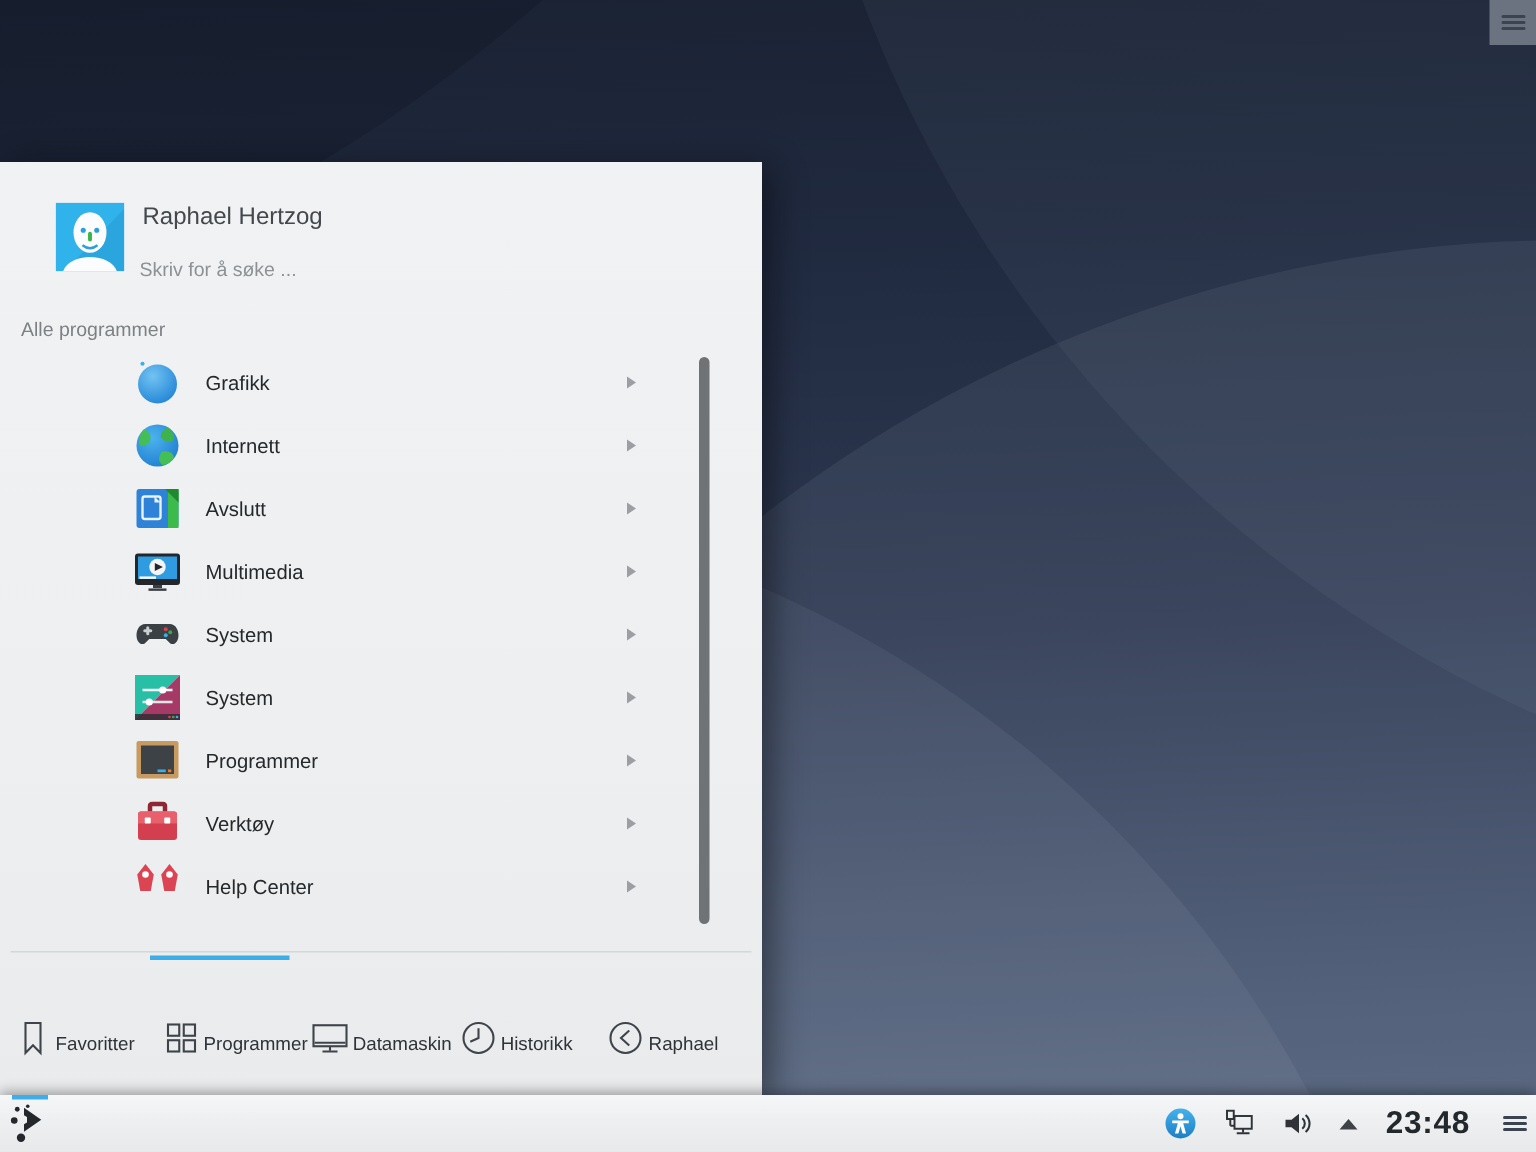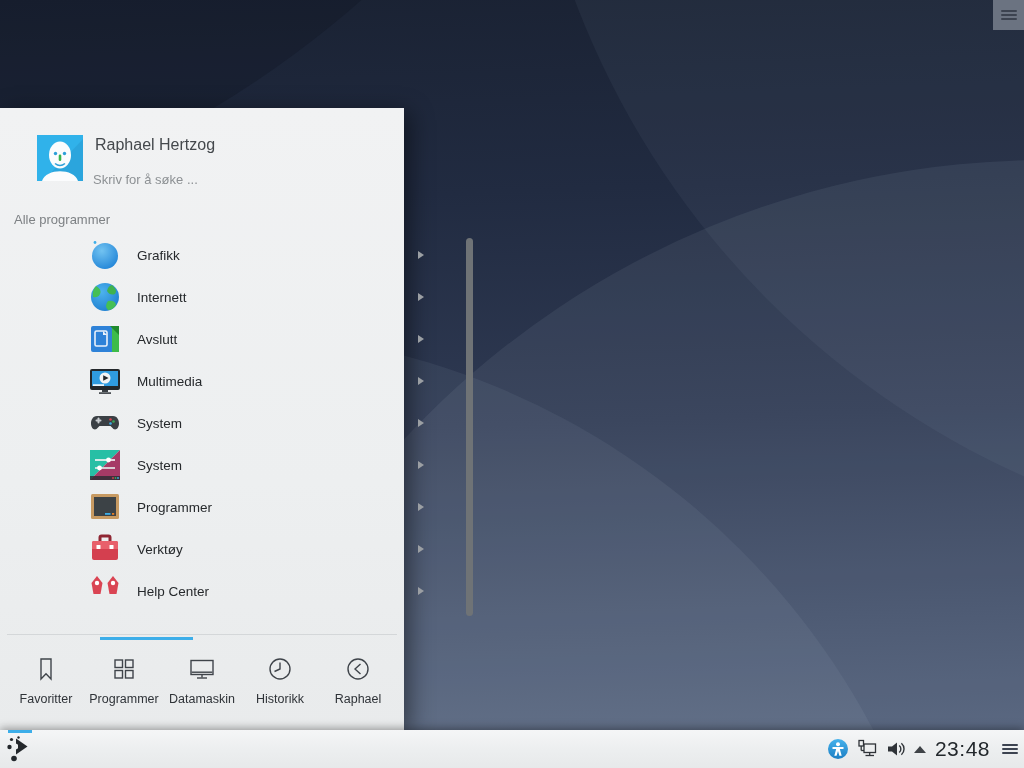--- a/index.html
+++ b/index.html
@@ -9,21 +9,21 @@
   .arc { position:absolute; border-radius:50%; }
   .arc1 { width:1500px; height:1500px; left:-540px; top:330px; background:rgba(205,215,232,0.07); }
   .arc2 { width:1750px; height:1750px; left:170px; top:160px; background:rgba(205,215,232,0.08); }
   .arc3 { width:1700px; height:1700px; left:520px; top:-1150px; background:rgba(205,215,232,0.05); }
   .arc4 { width:2000px; height:2000px; left:-1300px; top:-1750px; background:rgba(12,16,26,0.25); }
 
   .toolbox { position:absolute; right:0; top:0; width:31px; height:30px; background:#6b7381;
     display:flex; align-items:center; justify-content:center; z-index:3; }
   .hlines i { display:block; width:16px; height:2px; background:#3c4350; margin:2px 0; border-radius:1px; }
 
-  .menu { position:absolute; left:0; top:108px; width:404px; height:622px;
+  .menu { position:absolute; left:0; top:108px; width:508px; height:622px;
     background:linear-gradient(180deg,#f1f2f3 0%,#edeff0 60%,#e9ebec 100%);
     box-shadow:6px 4px 22px rgba(0,0,0,0.45); z-index:2; }
   .avatar { position:absolute; left:37px; top:27px; width:46px; height:46px; overflow:hidden; }
   .user-name { position:absolute; left:95px; top:28px; font-size:16px; color:#44484c; }
   .search { position:absolute; left:93px; top:64px; width:330px; border:none; background:transparent;
     font-size:13px; color:#555; outline:none; font-family:"Liberation Sans",sans-serif; }
   .search::placeholder { color:#8d9194; opacity:1; }
   .breadcrumb { position:absolute; left:14px; top:104px; font-size:13px; color:#7d8184; }
 
   .list { position:absolute; left:0; top:126px; width:481px; height:400px; overflow:hidden;padding-left:42px; }
@@ -31,31 +31,31 @@
   .app-icon { width:34px; height:34px; margin-left:46px; flex:0 0 34px; }
   .app-icon svg { width:34px; height:34px; display:block; }
   .row-label { margin-left:15px; font-size:13.5px; color:#26292c; flex:1; }
   .row-arrow { width:0; height:0; border-left:6px solid #9b9fa3; border-top:4.5px solid transparent;
     border-bottom:4.5px solid transparent; margin-right:57px; }
   .separator { position:absolute; left:7px; right:7px; top:526px; height:1px; background:#d4d7d9; }
   .tab-indicator { position:absolute; left:100px; top:529px; width:93px; height:3px; background:#3daee9; }
   .scrollbar { position:absolute; left:466px; top:130px; width:7px; height:378px; background:#6f7376; border-radius:4px; }
 
   .tabbar { position:absolute; left:7px; right:7px; top:532px; height:90px; display:flex; }
-  .tab { flex:1; display:flex; flex-direction:column; align-items:center; padding-top:14px; }
+  .tab { flex:1; display:flex; flex-direction:row; align-items:center; padding-top:14px; }
   .tab-icon svg { width:30px; height:30px; display:block; }
   .tab-label { margin-top:8px; font-size:12.5px; color:#2f3338; }
 
   .panel { position:absolute; left:0; top:730px; width:1024px; height:38px;
     background:linear-gradient(180deg,#f5f6f7 0%,#edeff0 45%,#e7e9ea 100%);
     box-shadow:0 -2px 8px rgba(0,0,0,0.35); z-index:2; display:flex; align-items:center; }
   .launcher { position:absolute; left:5px; top:4px; width:30px; height:30px; }
   .launcher svg { width:30px; height:30px; display:block; }
   .task-indicator { position:absolute; left:8px; top:0; width:24px; height:3px; background:#3daee9; }
-  .tray { position:absolute; right:6px; top:0; height:38px; display:flex; align-items:center; gap:7px; }
+  .tray { position:absolute; right:6px; top:0; height:38px; display:flex; align-items:center; gap:17px;font-weight:bold; }
   .tray-icon svg { display:block; }
   .caret-up { width:0; height:0; border-bottom:7px solid #3f4347; border-left:6px solid transparent;
     border-right:6px solid transparent; }
   .clock { font-size:21px; color:#23282c; letter-spacing:0.5px; padding:0 2px; }
 </style>
 </head>
 <body>
 
 <div class="desktop">
   <div class="arc arc4"></div>

